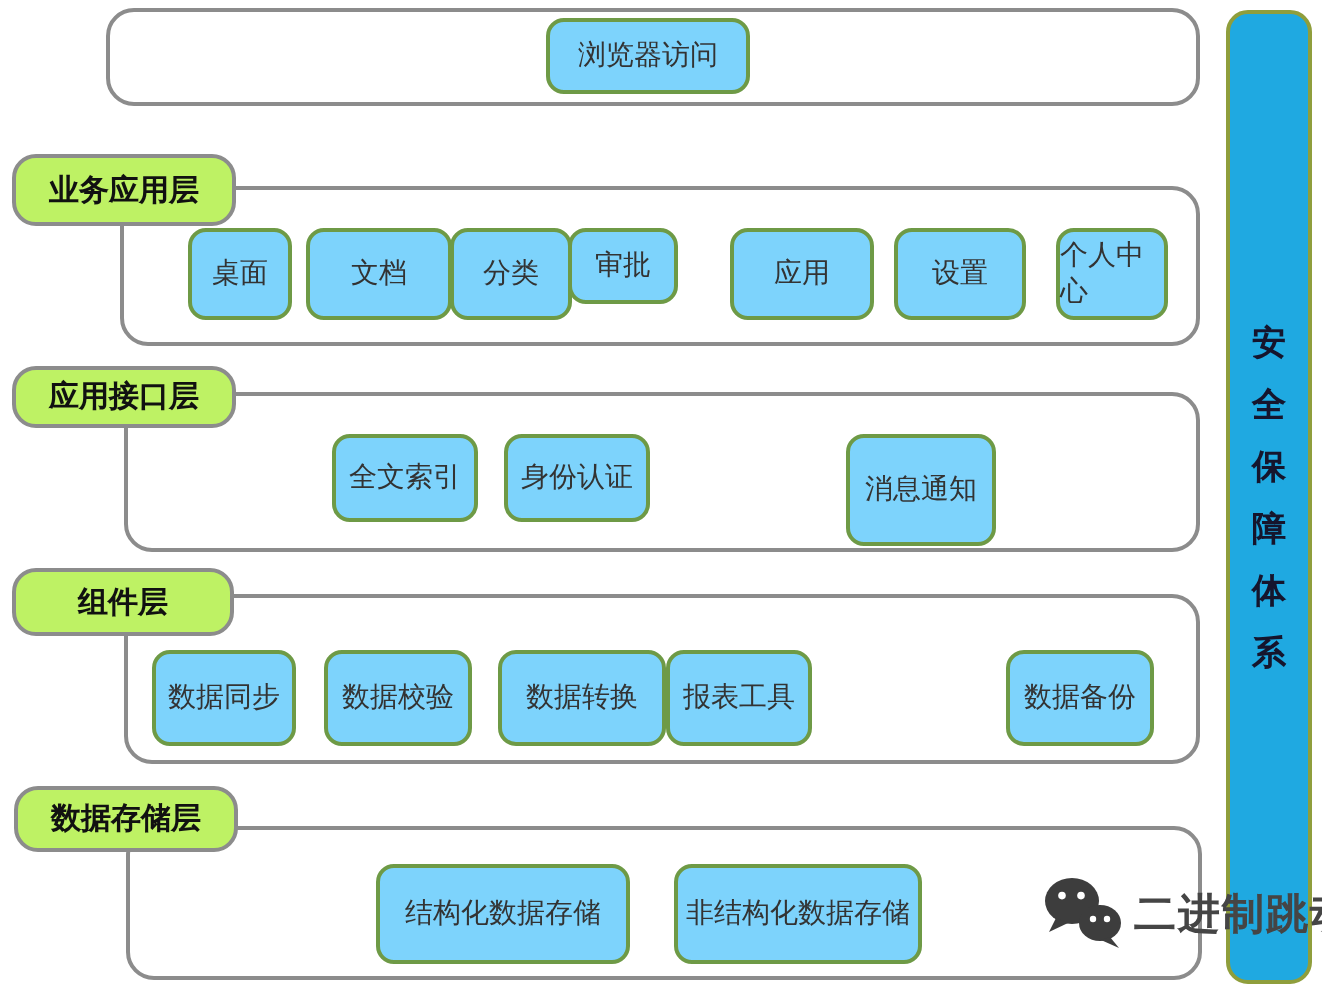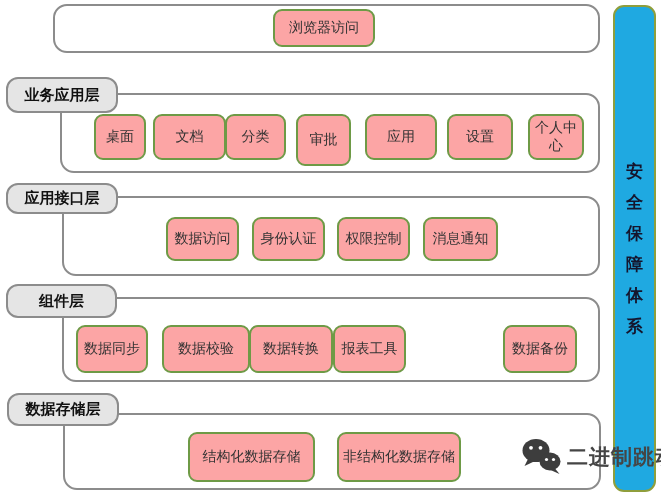--- a/index.html
+++ b/index.html
@@ -6,26 +6,26 @@
   .canvas {
     position:relative; width:661px; height:496px; background:#ffffff;
     font-family:"Liberation Sans","DejaVu Sans",sans-serif; overflow:hidden;
   }
   .container {
     position:absolute; border:2px solid #8c8c8c; border-radius:14px;
     background:transparent; box-sizing:border-box; z-index:1;
   }
   .node {
     position:absolute; display:flex; align-items:center; justify-content:center;
-    box-sizing:border-box; background:#fca5a5; border:2px solid #6E9A46;
-    border-radius:9px; color:#333333; font-size:14px; z-index:2; text-align:center;
+    box-sizing:border-box; background:#7dd3fc; border:2px solid #6E9A46;
+    border-radius:9px; color:#333333; font-size:14px; z-index:2; 
   }
   .layer-label {
     position:absolute; display:flex; align-items:center; justify-content:center;
-    box-sizing:border-box; background:#e5e5e5; border:2px solid #8c8c8c;
+    box-sizing:border-box; background:#bef264; border:2px solid #8c8c8c;
     border-radius:12px; color:#111111; font-weight:bold; font-size:15px; z-index:3;
   }
   .side-bar {
     position:absolute; left:613px; top:5px; width:43px; height:487px;
     background:#1FA9E1; border:2px solid #8F9E3C; border-radius:11px;
     box-sizing:border-box; display:flex; flex-direction:column; align-items:center;
     justify-content:center; z-index:1;
   }
   .side-bar span {
     display:block; font-weight:bold; font-size:17px; color:#15152d;
@@ -46,36 +46,35 @@
 <div class="canvas">
 
   <div class="container" style="left:53px; top:4px; width:547px; height:49px"></div>
   <div class="node" style="left:273px; top:9px; width:102px; height:38px">浏览器访问</div>
 
   <div class="container" style="left:60px; top:93px; width:540px; height:80px"></div>
   <div class="layer-label" style="left:6px; top:77px; width:112px; height:36px">业务应用层</div>
   <div class="node" style="left:94px;  top:114px; width:52px; height:46px">桌面</div>
   <div class="node" style="left:153px; top:114px; width:73px; height:46px">文档</div>
   <div class="node" style="left:225px; top:114px; width:61px; height:46px">分类</div>
-  <div class="node" style="left:296px; top:114px; width:55px; height:52px">审批</div>
+  <div class="node" style="left:284px; top:114px; width:55px; height:38px">审批</div>
   <div class="node" style="left:365px; top:114px; width:72px; height:46px">应用</div>
   <div class="node" style="left:447px; top:114px; width:66px; height:46px">设置</div>
   <div class="node" style="left:528px; top:114px; width:56px; height:46px">个人中心</div>
 
   <div class="container" style="left:62px; top:196px; width:538px; height:80px"></div>
   <div class="layer-label" style="left:6px; top:183px; width:112px; height:31px">应用接口层</div>
-  <div class="node" style="left:166px; top:217px; width:73px; height:44px">数据访问</div>
+  <div class="node" style="left:166px; top:217px; width:73px; height:44px">全文索引</div>
   <div class="node" style="left:252px; top:217px; width:73px; height:44px">身份认证</div>
-  <div class="node" style="left:337px; top:217px; width:73px; height:44px">权限控制</div>
-  <div class="node" style="left:423px; top:217px; width:75px; height:44px">消息通知</div>
+  <div class="node" style="left:423px; top:217px; width:75px; height:56px">消息通知</div>
 
   <div class="container" style="left:62px; top:297px; width:538px; height:85px"></div>
   <div class="layer-label" style="left:6px; top:284px; width:111px; height:34px">组件层</div>
   <div class="node" style="left:76px;  top:325px; width:72px; height:48px">数据同步</div>
-  <div class="node" style="left:162px; top:325px; width:88px; height:48px">数据校验</div>
+  <div class="node" style="left:162px; top:325px; width:74px; height:48px">数据校验</div>
   <div class="node" style="left:249px; top:325px; width:84px; height:48px">数据转换</div>
   <div class="node" style="left:333px; top:325px; width:73px; height:48px">报表工具</div>
   <div class="node" style="left:503px; top:325px; width:74px; height:48px">数据备份</div>
 
   <div class="container" style="left:63px; top:413px; width:538px; height:77px"></div>
   <div class="layer-label" style="left:7px; top:393px; width:112px; height:33px">数据存储层</div>
   <div class="node" style="left:188px; top:432px; width:127px; height:50px">结构化数据存储</div>
   <div class="node" style="left:337px; top:432px; width:124px; height:50px">非结构化数据存储</div>
 
   <div class="side-bar">

